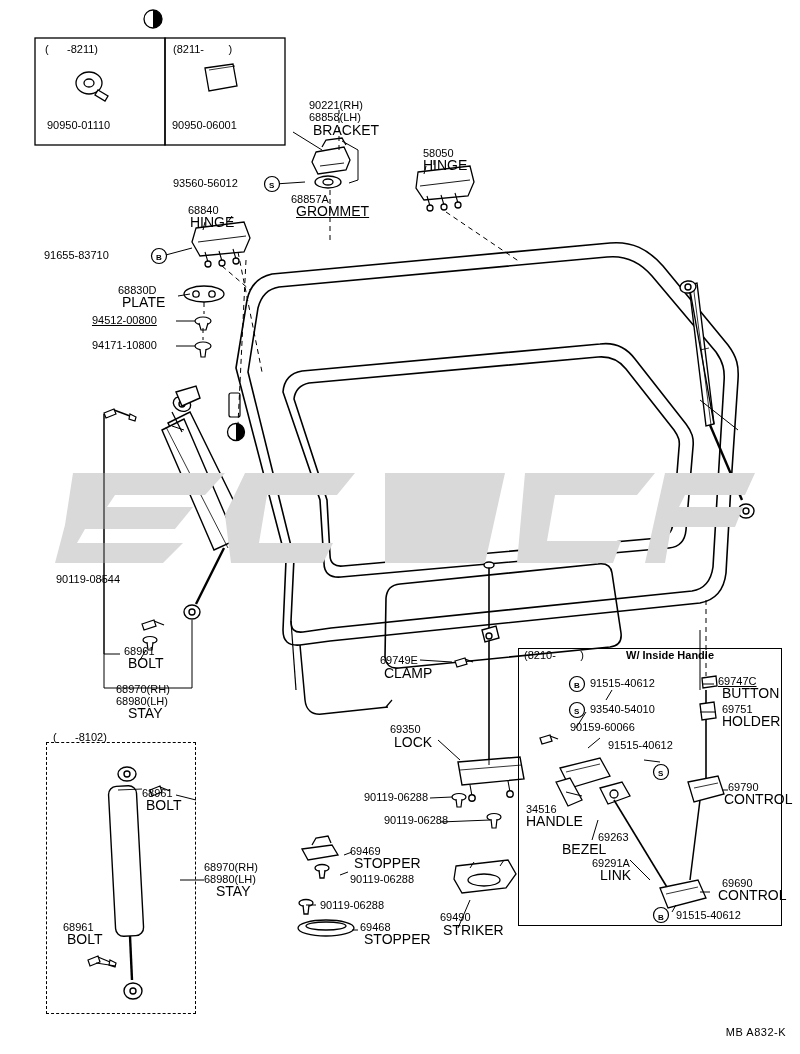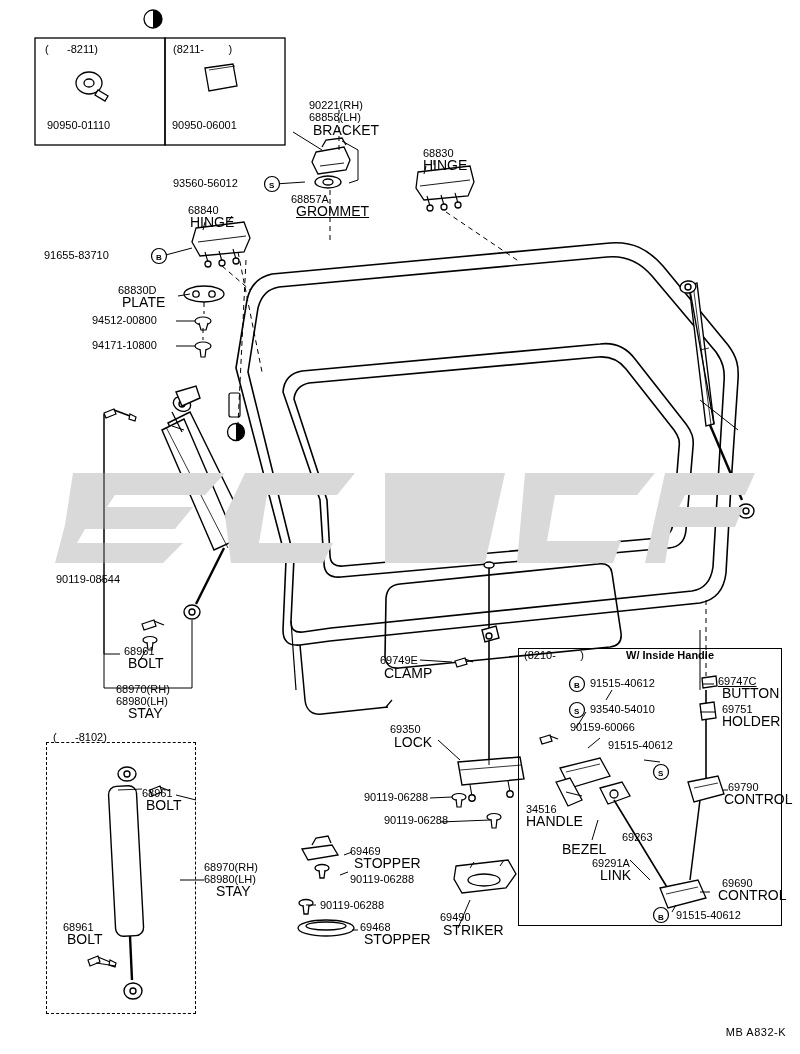--- a/index.html
+++ b/index.html
@@ -425,39 +425,39 @@
 
   <div class="lbl" style="left:45px;top:44px;">(      -8211)</div>
   <div class="lbl" style="left:173px;top:44px;">(8211-        )</div>
   <div class="lbl" style="left:47px;top:120px;">90950-01110</div>
   <div class="lbl" style="left:172px;top:120px;">90950-06001</div>
 
   <div class="lbl" style="left:309px;top:100px;">90221(RH)</div>
   <div class="lbl" style="left:309px;top:112px;">68858(LH)</div>
   <div class="lbl small" style="left:313px;top:125px;">BRACKET</div>
 
-  <div class="lbl" style="left:423px;top:148px;">68830</div>
+  <div class="lbl" style="left:423px;top:148px;">58050</div>
   <div class="lbl small" style="left:423px;top:160px;">HINGE</div>
 
   <div class="lbl" style="left:173px;top:178px;">93560-56012</div>
   <div class="lbl tiny bold" style="left:269px;top:180px;">S</div>
 
   <div class="lbl" style="left:291px;top:194px;">68857A</div>
   <div class="lbl small" style="left:296px;top:206px;text-decoration:underline;">GROMMET</div>
 
   <div class="lbl" style="left:188px;top:205px;">68840</div>
   <div class="lbl small" style="left:190px;top:217px;">HINGE</div>
 
   <div class="lbl" style="left:44px;top:250px;">91655-83710</div>
   <div class="lbl tiny bold" style="left:156px;top:252px;">B</div>
 
   <div class="lbl" style="left:118px;top:285px;">68830D</div>
   <div class="lbl small" style="left:122px;top:297px;">PLATE</div>
 
-  <div class="lbl" style="left:92px;top:315px;">94512-00800</div>
+  <div class="lbl" style="left:92px;top:315px;text-decoration:underline;">94512-00800</div>
   <div class="lbl" style="left:92px;top:340px;">94171-10800</div>
 
   <div class="lbl" style="left:56px;top:574px;">90119-08544</div>
 
   <div class="lbl" style="left:124px;top:646px;">68961</div>
   <div class="lbl small" style="left:128px;top:658px;">BOLT</div>
 
   <div class="lbl" style="left:116px;top:684px;">68970(RH)</div>
   <div class="lbl" style="left:116px;top:696px;">68980(LH)</div>
   <div class="lbl small" style="left:128px;top:708px;">STAY</div>
@@ -510,21 +510,21 @@
 
   <div class="lbl" style="left:722px;top:704px;">69751</div>
   <div class="lbl small" style="left:722px;top:716px;">HOLDER</div>
 
   <div class="lbl" style="left:728px;top:782px;">69790</div>
   <div class="lbl small" style="left:724px;top:794px;">CONTROL</div>
 
   <div class="lbl" style="left:526px;top:804px;">34516</div>
   <div class="lbl small" style="left:526px;top:816px;">HANDLE</div>
 
-  <div class="lbl" style="left:590px;top:832px;padding-left:32px;">69263</div>
+  <div class="lbl" style="left:566px;top:832px;padding-left:32px;">69263</div>
   <div class="lbl small" style="left:562px;top:844px;">BEZEL</div>
 
   <div class="lbl" style="left:592px;top:858px;">69291A</div>
   <div class="lbl small" style="left:600px;top:870px;">LINK</div>
 
   <div class="lbl" style="left:722px;top:878px;">69690</div>
   <div class="lbl small" style="left:718px;top:890px;">CONTROL</div>
 
   <div class="lbl" style="left:676px;top:910px;">91515-40612</div>
   <div class="lbl tiny bold" style="left:658px;top:912px;">B</div>

